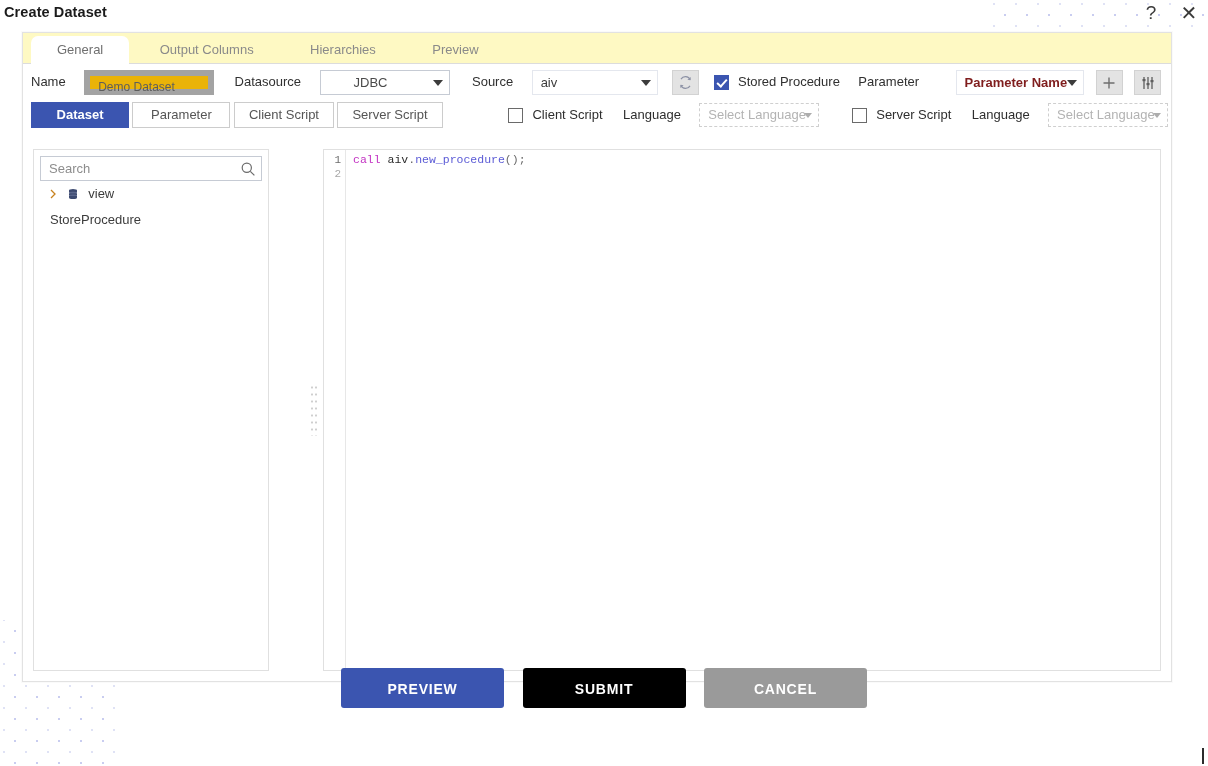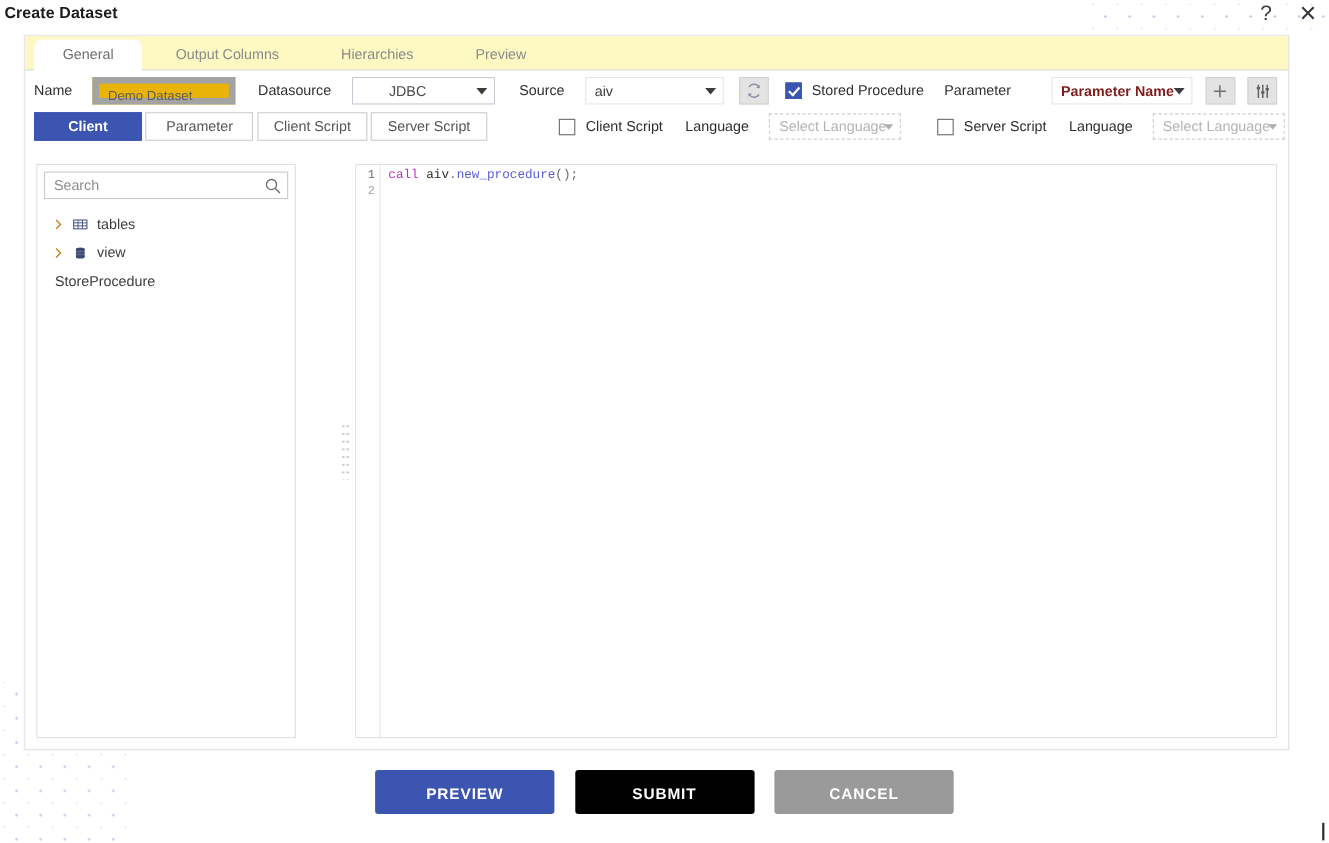--- a/index.html
+++ b/index.html
@@ -296,21 +296,21 @@
     white-space: pre;
     cursor: text;
   }
   .tok-kw   { color: #c231c2; }
   .tok-id   { color: #2b2b2b; }
   .tok-fn   { color: #5b5bd6; }
   .tok-pun  { color: #6a6a6a; }
 
   
   #footer {
-    position: absolute; left: 0; top: 700px;
+    position: absolute; left: 0; top: 668px;
     width: 1208px; text-align: center;
   }
   .btn {
     display: inline-block;
     width: 163px; height: 40px; line-height: 40px;
     font-size: 14px; font-weight: bold;
     letter-spacing: .8px;
     color: #ffffff;
     text-align: center;
     border: none; border-radius: 3px;
@@ -396,21 +396,21 @@
         <svg width="16" height="16" viewBox="0 0 16 16" style="margin-top:4px">
           <path d="M4 2 V14 M8 2 V14 M12 2 V14" stroke="#5f5f5f" stroke-width="1.3"></path>
           <rect x="2.5" y="4" width="3" height="2.2" fill="#5f5f5f"></rect>
           <rect x="6.5" y="8" width="3" height="2.2" fill="#5f5f5f"></rect>
           <rect x="10.5" y="5" width="3" height="2.2" fill="#5f5f5f"></rect>
         </svg>
       </span>
     </div>
 
     <div id="row2">
-      <span class="stab active"><span>Client</span></span>
+      <span class="stab active"><span>Dataset</span></span>
       <span class="stab"><span>Parameter</span></span>
       <span class="stab"><span>Client Script</span></span>
       <span class="stab"><span>Server Script</span></span>
 
       <span class="chk" style="margin-left:62px;"></span>
       <span class="inline-lab">Client Script</span>
       <span class="inline-lab" style="margin-left:16px;">Language</span>
       <span class="dashbox" style="width:120px; margin-left:14px;">
         <span>Select Language</span>
         <i class="caret" style="border-top-color:#adadad; border-left-width:4px; border-right-width:4px; border-top-width:5px;"></i>
@@ -430,30 +430,20 @@
 
         <div id="treepanel">
           <div id="searchwrap">
             <input type="text" placeholder="Search" style="">
             <svg id="search-icon" width="16" height="16" viewBox="0 0 16 16">
               <circle cx="6.8" cy="6.8" r="4.6" stroke="#6b6b6b" stroke-width="1.2" fill="none"></circle>
               <path d="M10.3 10.3 L14.4 14.4" stroke="#6b6b6b" stroke-width="1.2"></path>
             </svg>
           </div>
 
-          <div class="tnode" style="margin-top:10px;">
-            <svg class="arrow" viewBox="0 0 10 10">
-              <path d="M3 1 L7 5 L3 9" stroke="#c7821f" stroke-width="1.3" fill="none"></path>
-            </svg>
-            <svg class="ticon" viewBox="0 0 14 14">
-              <rect x="1" y="3" width="12" height="8" stroke="#4a5a86" stroke-width="1" fill="none"></rect>
-              <path d="M1 5.6 H13 M1 8.3 H13 M5 3 V11 M9 3 V11" stroke="#4a5a86" stroke-width=".9"></path>
-            </svg>
-            <span>tables</span>
-          </div>
 
           <div class="tnode">
             <svg class="arrow" viewBox="0 0 10 10">
               <path d="M3 1 L7 5 L3 9" stroke="#c7821f" stroke-width="1.3" fill="none"></path>
             </svg>
             <svg class="ticon" viewBox="0 0 14 14">
               <ellipse cx="7" cy="3.4" rx="4" ry="1.5" fill="#3d4a70"></ellipse>
               <rect x="3" y="3.4" width="8" height="2.2" fill="#3d4a70"></rect>
               <ellipse cx="7" cy="6.1" rx="4" ry="1.4" fill="#5b678c"></ellipse>
               <rect x="3" y="6.4" width="8" height="2" fill="#3d4a70"></rect>

